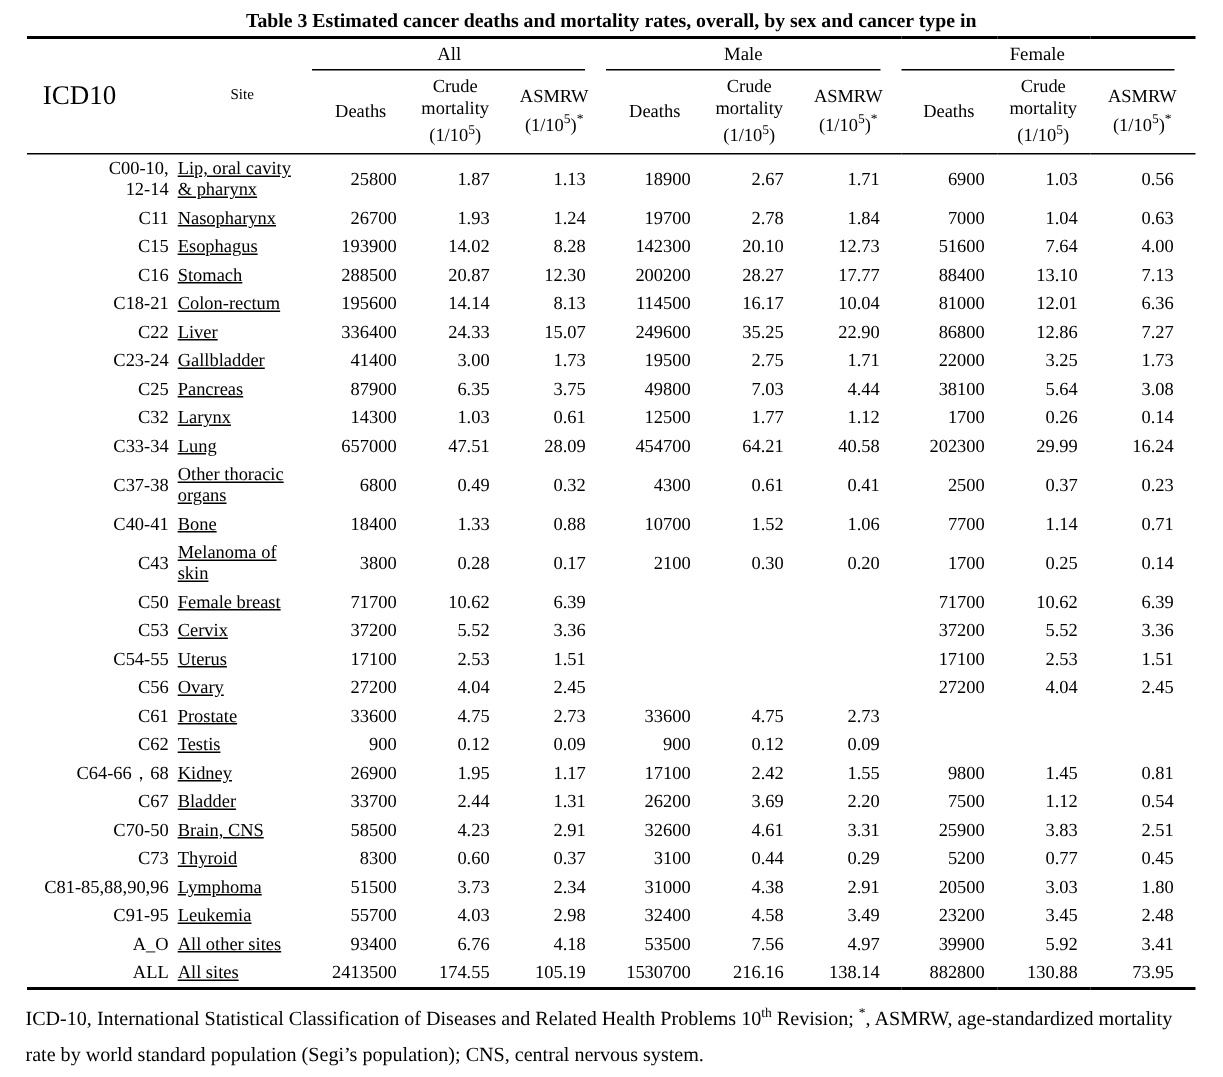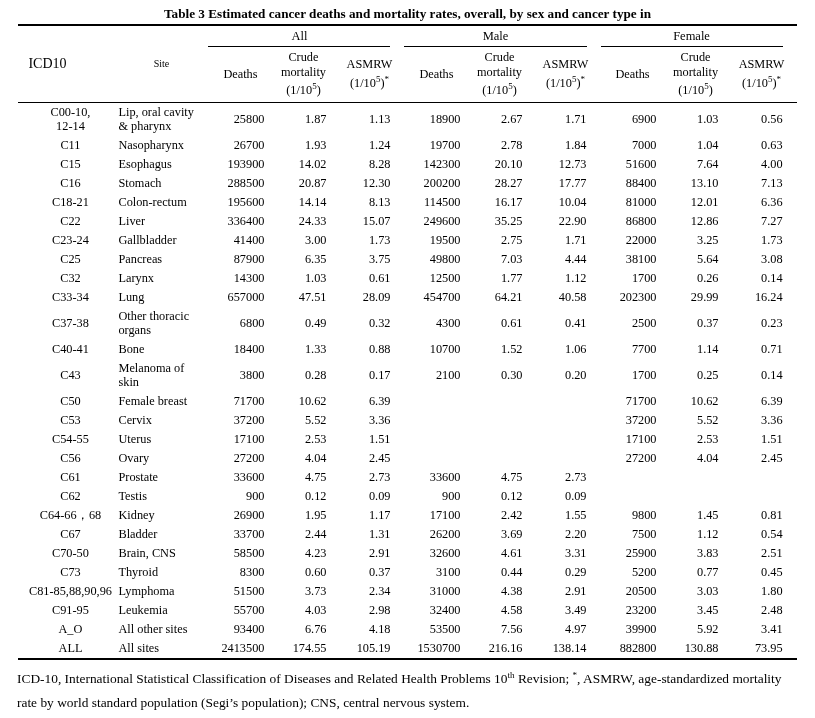--- a/index.html
+++ b/index.html
@@ -36,21 +36,21 @@
   col.c-deaths-col{ width: 64px; }
   col.c-crude-col { width: 62px; }
   col.c-asmrw-col { width: 70px; }
 
   th { font-weight: normal; }
 
   thead th.h-icd {
     text-align: left;
     vertical-align: middle;
     padding-left: 10px;
-    font-size: 14px;
+    font-size: 18px;
   }
   thead th.h-site {
     text-align: center;
     vertical-align: middle;
     font-size: 10px;
   }
   thead th.grp {
     padding: 0;
     vertical-align: top;
   }
@@ -74,28 +74,29 @@
     border-bottom: 1.5px solid #000;
   }
   thead th sup, .footnote sup { font-size: 9px; }
 
   tbody td {
     line-height: 14px;
     padding: 2.5px 2px;
     vertical-align: middle;
   }
   tbody td.c-icd {
-    text-align: center;
+    text-align: right;
     padding-left: 10px;
     white-space: pre-line;
   }
   tbody td.c-site {
     text-align: left;
     padding-left: 4px;
     white-space: pre-line;
+    text-decoration: underline;
   }
   tbody td.num {
     text-align: right;
     padding-right: 8px;
     font-variant-numeric: tabular-nums;
   }
   tbody td.num.asmrw { padding-right: 14px; }
 
   .footnote {
     font-size: 13.4px;

